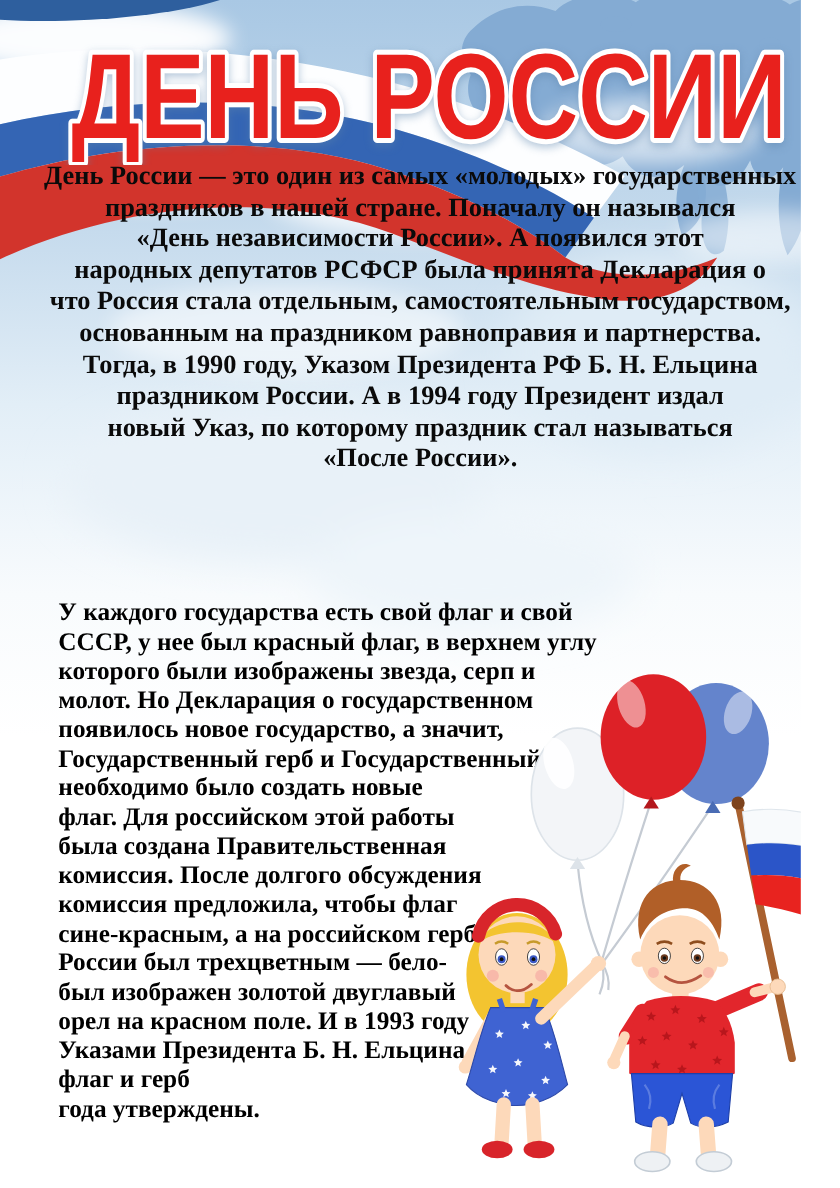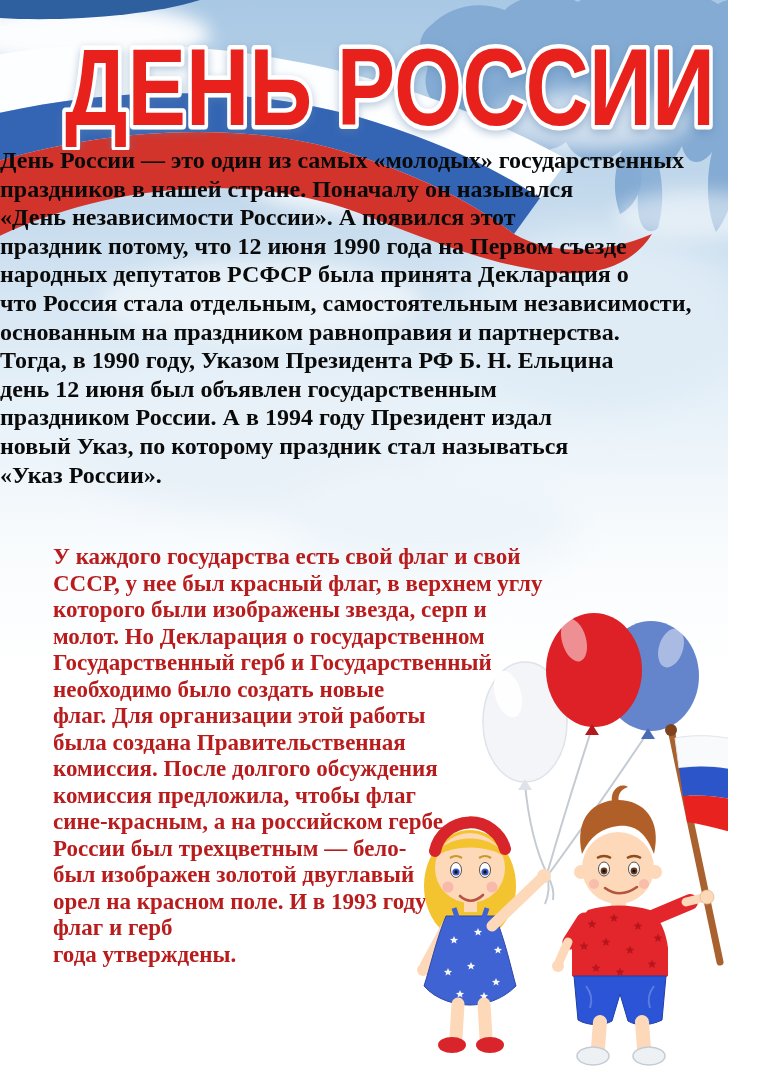--- a/index.html
+++ b/index.html
@@ -4,27 +4,27 @@
 <style>
   html,body{margin:0;padding:0;background:#ffffff;}
   .page{
     position:relative;width:728px;height:1080px;overflow:hidden;
     background:#ffffff;font-family:"Liberation Serif",serif;
   }
   .bg-svg{position:absolute;left:0;top:0;}
   .title-svg{position:absolute;left:0;top:0;}
   .intro{
     position:absolute;left:0;top:146px;width:764px;
-    font-weight:bold;font-size:24px;line-height:28.6px;
+    text-align:center;font-weight:bold;font-size:24px;line-height:28.6px;
     color:#0a0a0a;
   }
   .body-text{
     position:absolute;left:53px;top:544px;
     font-weight:bold;font-size:23px;line-height:26.5px;
-    color:#b91c1c;white-space:nowrap;
+    color:#000000;white-space:nowrap;
   }
   .kids{position:absolute;left:408px;top:588px;}
 </style>
 </head>
 <body>
 
 <div class="page">
 
   <svg class="bg-svg" width="764" height="1080" viewBox="0 0 764 1080">
     <defs>
@@ -83,46 +83,46 @@
   </svg>
 
   <svg class="title-svg" width="764" height="150" viewBox="0 0 764 150">
     <text x="390" y="125" text-anchor="middle" font-family="Liberation Sans, sans-serif" font-weight="bold" font-size="110" textLength="650" lengthAdjust="spacingAndGlyphs" stroke="#ffffff" stroke-width="9" stroke-linejoin="round" paint-order="stroke" style="filter:drop-shadow(0 3px 4px rgba(90,130,170,0.45))" fill="#e8211d">ДЕНЬ РОССИИ</text>
   </svg>
 
   <div class="intro">
     <div>День России — это один из самых «молодых»  государственных</div>
     <div>праздников в нашей стране. Поначалу он назывался</div>
     <div>«День независимости России». А появился этот</div>
-    <div>праздник потому, что 12 июня 1990 года на Первом съезде</div>
     <div>народных депутатов РСФСР была принята Декларация о</div>
-    <div>что Россия стала отдельным, самостоятельным независимости,</div>
+    <div>что Россия стала отдельным, самостоятельным государством,</div>
     <div>основанным на праздником равноправия и партнерства.</div>
     <div>Тогда, в 1990 году, Указом Президента РФ Б. Н. Ельцина</div>
-    <div>день 12 июня был объявлен государственным</div>
     <div>праздником России. А в 1994 году Президент издал</div>
     <div>новый Указ, по которому праздник стал называться</div>
-    <div>«Указ России».</div>
+    <div>«После России».</div>
   </div>
 
   <div class="body-text">
     <div>У каждого государства есть свой флаг и свой</div>
     <div>СССР, у нее был красный флаг, в верхнем углу</div>
     <div>которого были изображены звезда, серп и</div>
     <div>молот. Но Декларация о государственном</div>
+    <div>появилось новое государство, а значит,</div>
     <div>Государственный герб и Государственный</div>
     <div>необходимо было создать новые</div>
-    <div>флаг. Для организации этой работы</div>
+    <div>флаг. Для российском этой работы</div>
     <div>была создана Правительственная</div>
     <div>комиссия. После долгого обсуждения</div>
     <div>комиссия предложила, чтобы флаг</div>
     <div>сине-красным, а на российском гербе</div>
     <div>России был трехцветным — бело-</div>
     <div>был изображен золотой двуглавый</div>
     <div>орел на красном поле. И в 1993 году</div>
+    <div>Указами Президента Б. Н. Ельцина</div>
     <div>флаг и герб</div>
     <div>года утверждены.</div>
   </div>
 
   <svg class="kids" width="356" height="492" viewBox="0 0 356 492">
     <defs>
       <path id="st" d="M0,-4.5 L1.3,-1.5 4.5,-1.2 2,1 2.8,4 0,2.2 -2.8,4 -2,1 -4.5,-1.2 -1.3,-1.5 Z"></path>
     </defs>
 
     <g stroke="#c5cbd3" stroke-width="2" fill="none">

